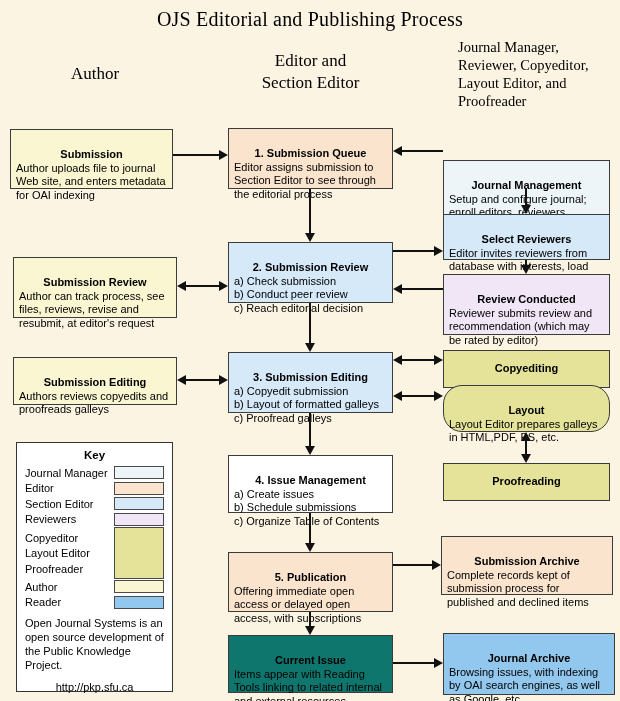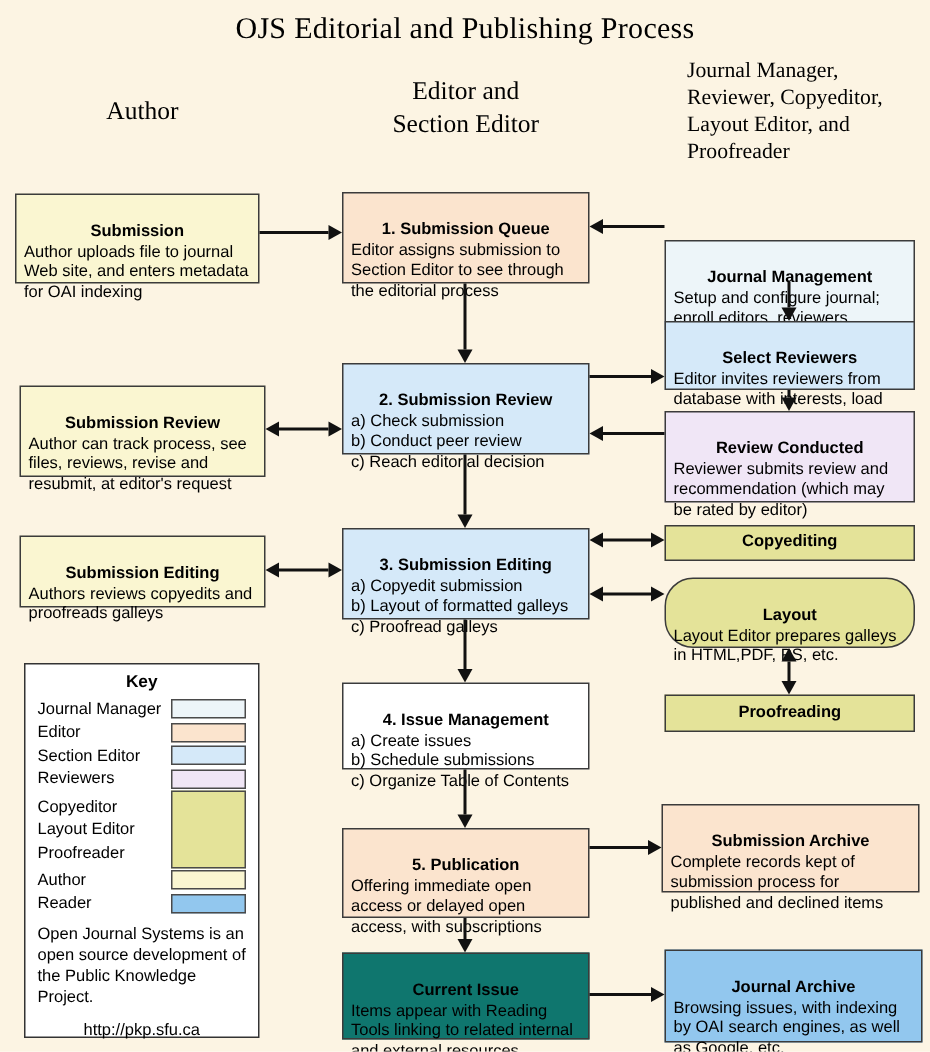--- a/index.html
+++ b/index.html
@@ -10,21 +10,21 @@
   }
   .serif{font-family:"Liberation Serif",serif;}
   .page-title{position:absolute;top:8px;left:0;width:620px;text-align:center;
     font-size:20px;letter-spacing:.2px;}
   .col-head{position:absolute;font-size:17px;white-space:pre-line;}
   .col-head.small{font-size:14.5px;line-height:18px;}
   .fbox{position:absolute;box-sizing:border-box;border:1.5px solid #3b3b3b;
     padding:18px 5px;font-size:11px;line-height:13.5px;}
   .fbox .t{font-weight:bold;text-align:center;}
   .fbox .b{white-space:pre-line;}
-  .fbox.center-only{display:flex;align-items:center;justify-content:center;padding:4px;}
+  .fbox.center-only{display:flex;align-items:center;justify-content:center;padding:18px;}
   .hline,.vline{position:absolute;background:#111;}
   .hline{height:2px;}
   .vline{width:2px;}
   .ah{position:absolute;width:0;height:0;}
   .ah.r{border-top:5px solid transparent;border-bottom:5px solid transparent;border-left:9px solid #111;}
   .ah.l{border-top:5px solid transparent;border-bottom:5px solid transparent;border-right:9px solid #111;}
   .ah.d{border-left:5px solid transparent;border-right:5px solid transparent;border-top:9px solid #111;}
   .ah.u{border-left:5px solid transparent;border-right:5px solid transparent;border-bottom:9px solid #111;}
   .keybox{position:absolute;left:16px;top:442px;width:157px;height:250px;
     box-sizing:border-box;background:#fff;border:1.5px solid #333;padding:5px 8px 4px 8px;

